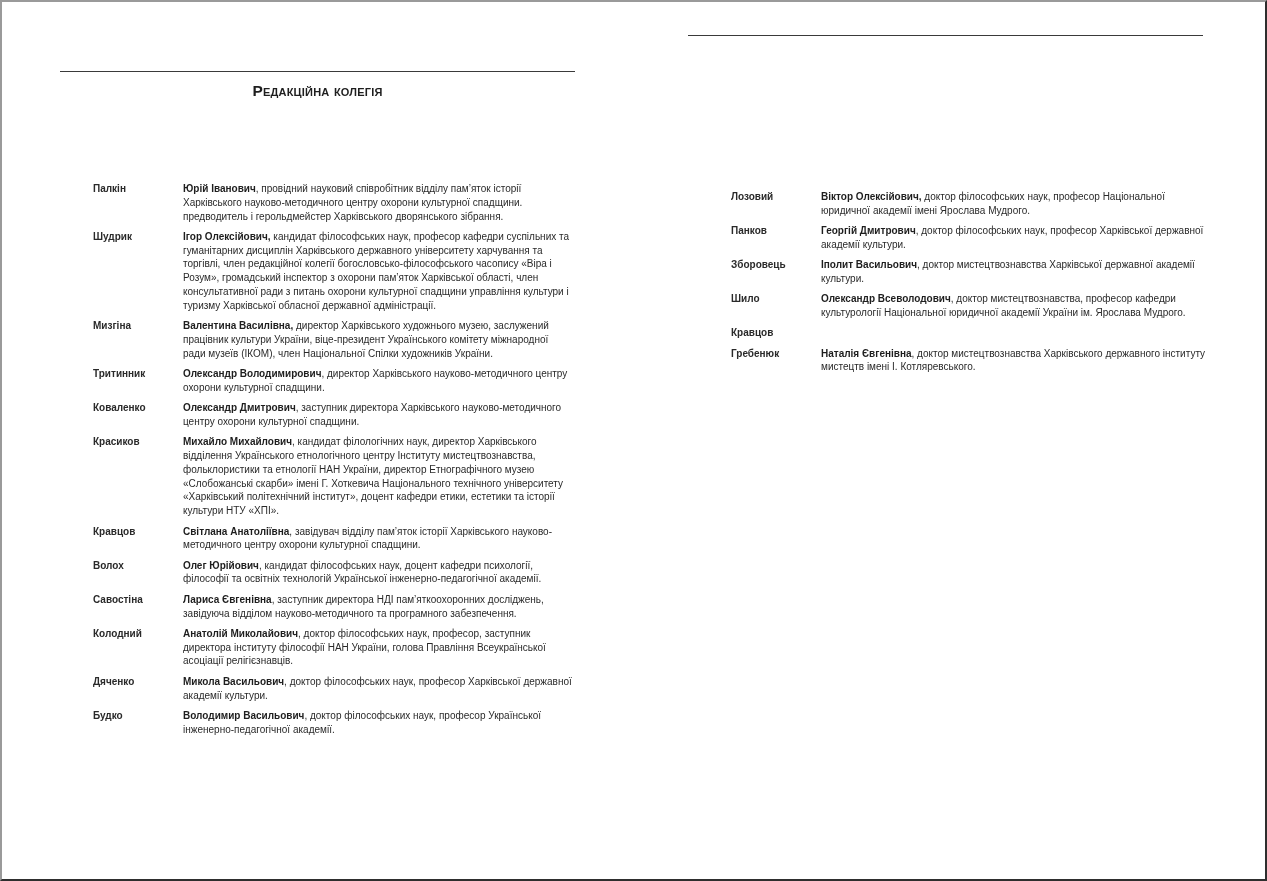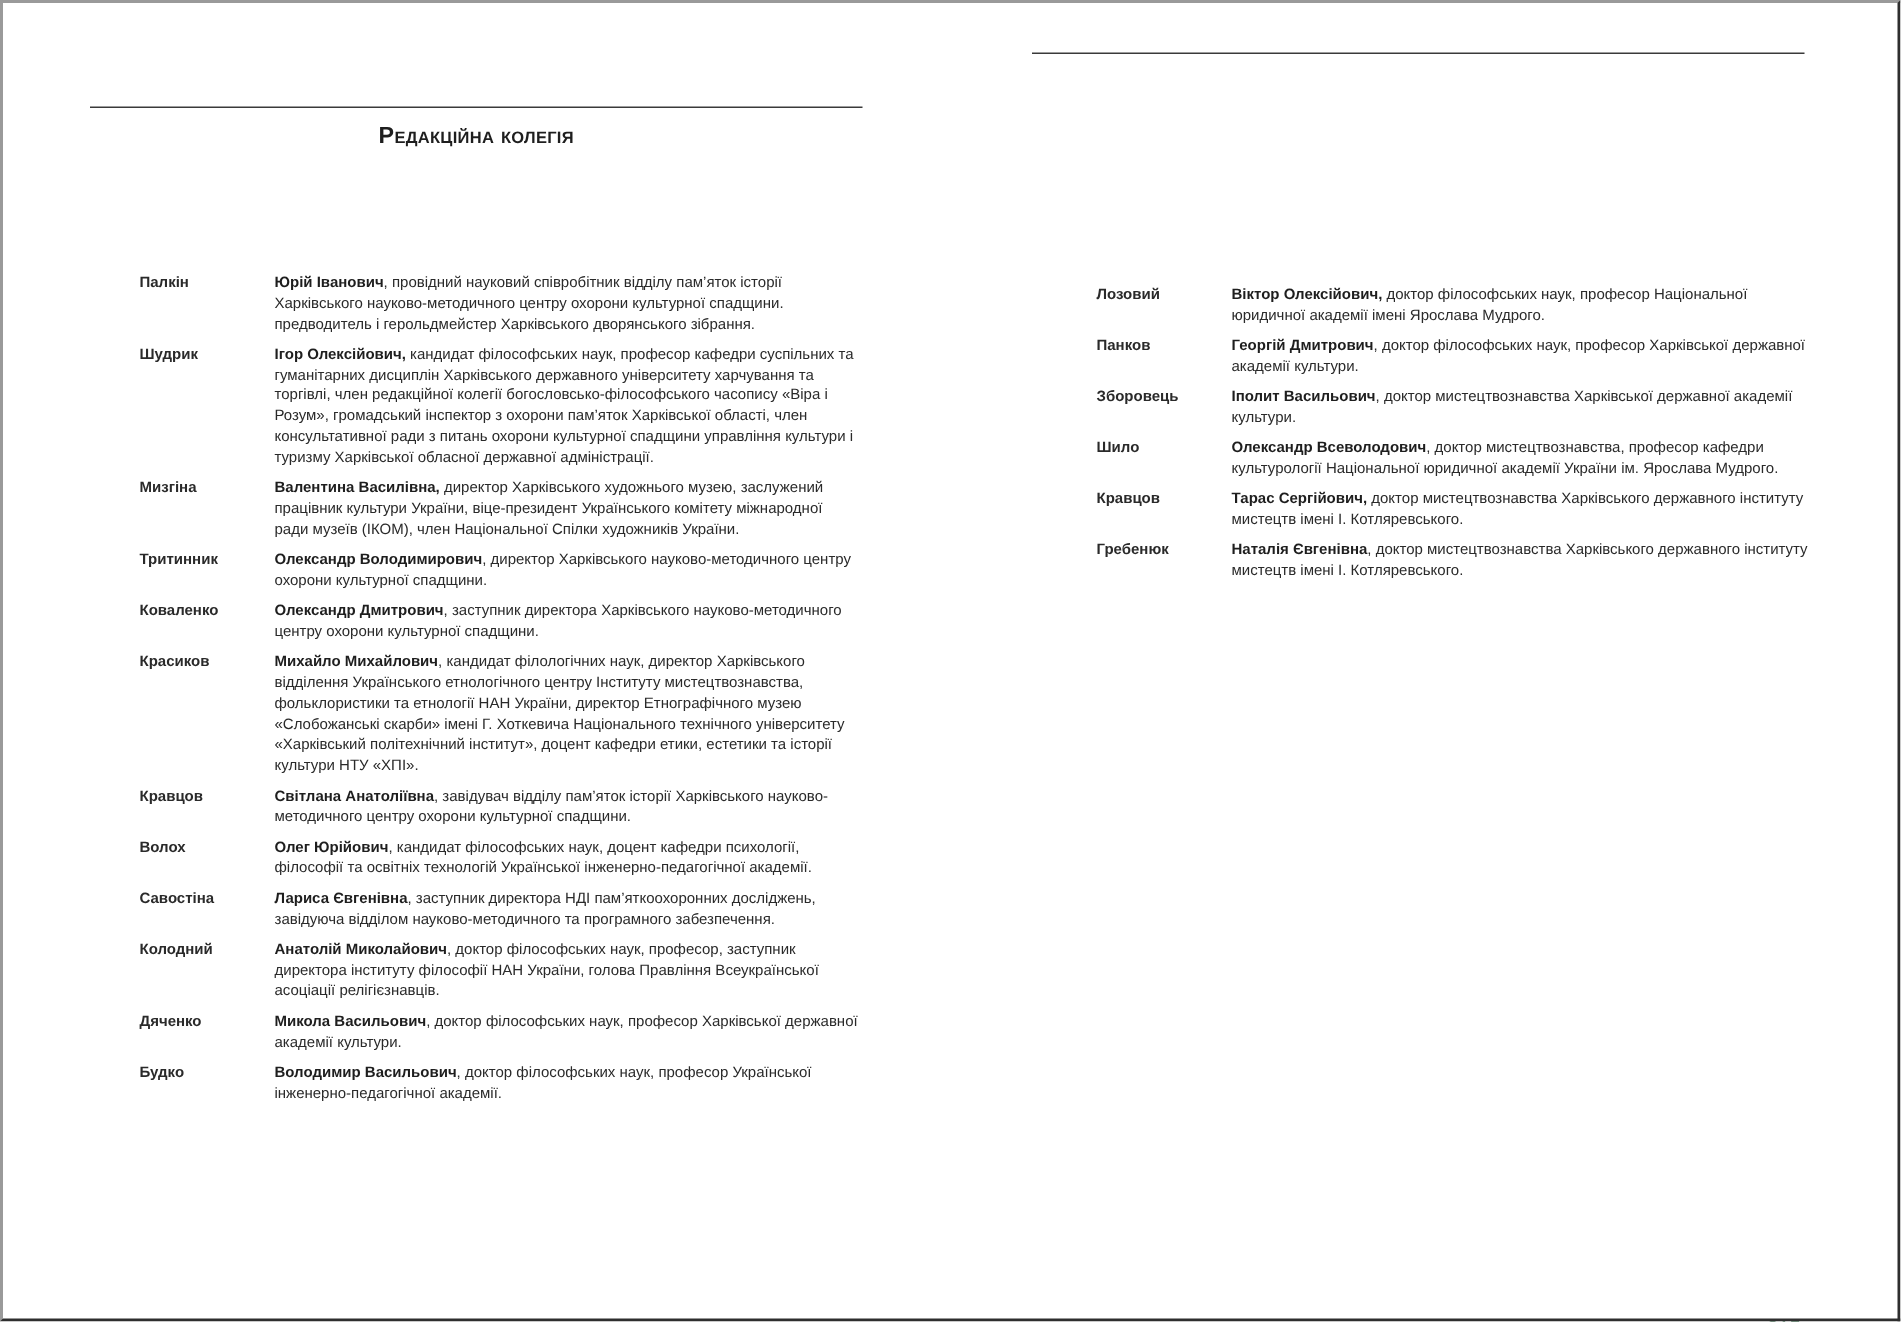--- a/index.html
+++ b/index.html
@@ -171,21 +171,20 @@
     <li class="entry">
       <span class="surname">Зборовець</span>
       <span class="bio"><span class="given">Іполит Васильович</span><span>, доктор мистецтвознавства Харківської державної академії культури.</span></span>
     </li>
     <li class="entry">
       <span class="surname">Шило</span>
       <span class="bio"><span class="given">Олександр Всеволодович</span><span>, доктор мистецтвознавства, професор кафедри культурології Національної юридичної академії України ім. Ярослава Мудрого.</span></span>
     </li>
     <li class="entry">
       <span class="surname">Кравцов</span>
-      <span class="bio"><span class="given">Тарас Сергійович,</span><span> доктор мистецтвознавства Харківського державного інституту мистецтв імені І. Котляревського.</span></span>
     </li>
     <li class="entry">
       <span class="surname">Гребенюк</span>
       <span class="bio"><span class="given">Наталія Євгенівна</span><span>, доктор мистецтвознавства Харківського державного інституту мистецтв імені І. Котляревського.</span></span>
     </li>
   </ul>
 
   <div class="page-number">215</div>
 </div>
 

